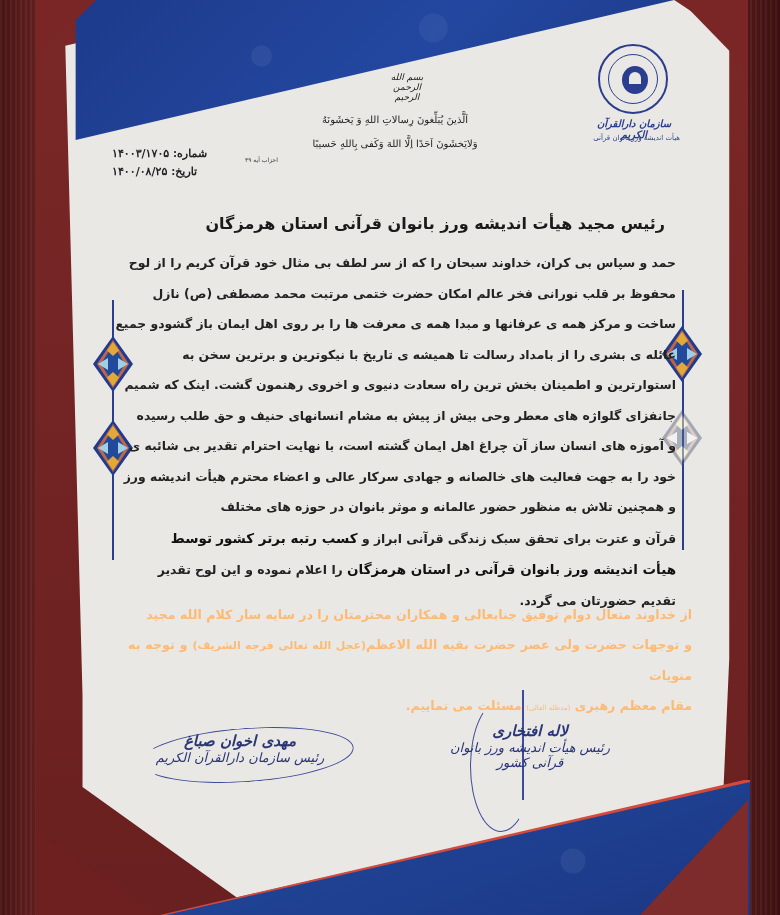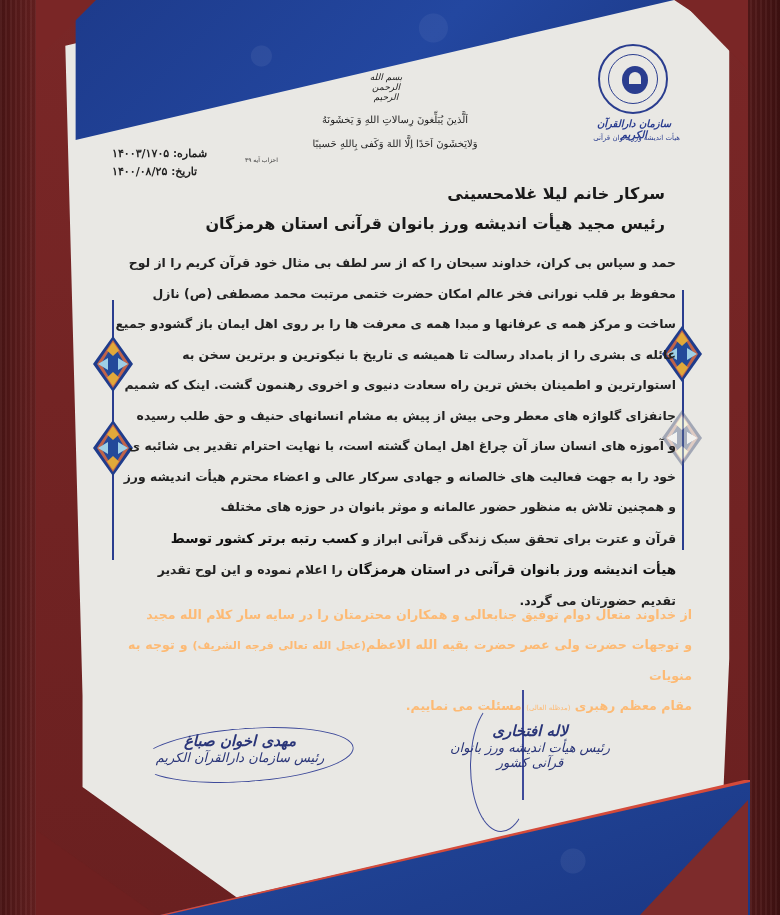--- a/index.html
+++ b/index.html
@@ -55,21 +55,21 @@
   .content { position:absolute; left:0; top:0; width:780px; height:915px; }
 
   
   .logo { position:absolute; left:598px; top:44px; width:70px; height:70px; border:2px solid #2a3d8f; border-radius:50%; box-sizing:border-box; }
   .logo::before { content:""; position:absolute; left:8px; top:8px; right:8px; bottom:8px; border:1.5px solid #2a3d8f; border-radius:50%; }
   .logo-core { position:absolute; left:22px; top:20px; width:26px; height:28px; border-radius:50%; background:#2a3d8f; }
   .logo-core::after { content:""; position:absolute; left:7px; top:6px; width:12px; height:12px; border-radius:50% 50% 0 0; background:#e9e8e4; }
   .org-name { position:absolute; left:588px; top:118px; width:92px; text-align:center; direction:rtl; font-family:"DejaVu Serif", serif; font-size:10px; font-weight:bold; color:#2a3d8f; font-style:italic; }
   .org-sub { position:absolute; left:588px; top:134px; width:92px; direction:rtl; font-size:7px; color:#2a3d8f; }
 
-  .bismillah { position:absolute; left:363px; top:72px; width:46px; text-align:center; direction:rtl; font-family:"DejaVu Serif", serif; font-size:9px; color:#222; font-style:italic; line-height:10px; }
+  .bismillah { position:absolute; left:384px; top:72px; width:46px; text-align:center; direction:rtl; font-family:"DejaVu Serif", serif; font-size:9px; color:#222; font-style:italic; line-height:10px; }
   .verse { position:absolute; left:230px; width:330px; text-align:center; direction:rtl; font-family:"DejaVu Serif", serif; font-size:10px; color:#222; }
   .verse-1 { top:114px; }
   .verse-2 { top:138px; }
   .verse-ref { position:absolute; left:245px; top:156px; font-size:6px; color:#333; direction:rtl; }
 
   .ref-line { position:absolute; left:112px; direction:rtl; font-size:11px; font-weight:bold; color:#222; font-family:"DejaVu Serif", serif; }
   .ref-number { top:147px; }
   .ref-date { top:165px; }
 
   .recipient { position:absolute; right:115px; top:184px; direction:rtl; font-size:16px; font-weight:bold; color:#1a1a1a; }
@@ -136,21 +136,20 @@
 
   <div class="ref-line ref-number">
     <span>شماره:</span>
     <span>۱۴۰۰۳/۱۷۰۵</span>
   </div>
   <div class="ref-line ref-date">
     <span>تاریخ:</span>
     <span>۱۴۰۰/۰۸/۲۵</span>
   </div>
 
-  <div class="recipient">سرکار خانم لیلا غلامحسینی</div>
   <div class="recipient-title">رئیس مجید هیأت اندیشه ورز بانوان قرآنی استان هرمزگان</div>
 
   <div class="orn-line" style="left:112px; top:300px; height:260px;"></div>
   <div class="orn" style="left:93px; top:336px;">
       <div class="petal"></div>
       <div class="petal2"></div>
       <div class="petal3"></div>
       <div class="leaf t"></div>
       <div class="leaf b"></div>
       <div class="side l"></div>

